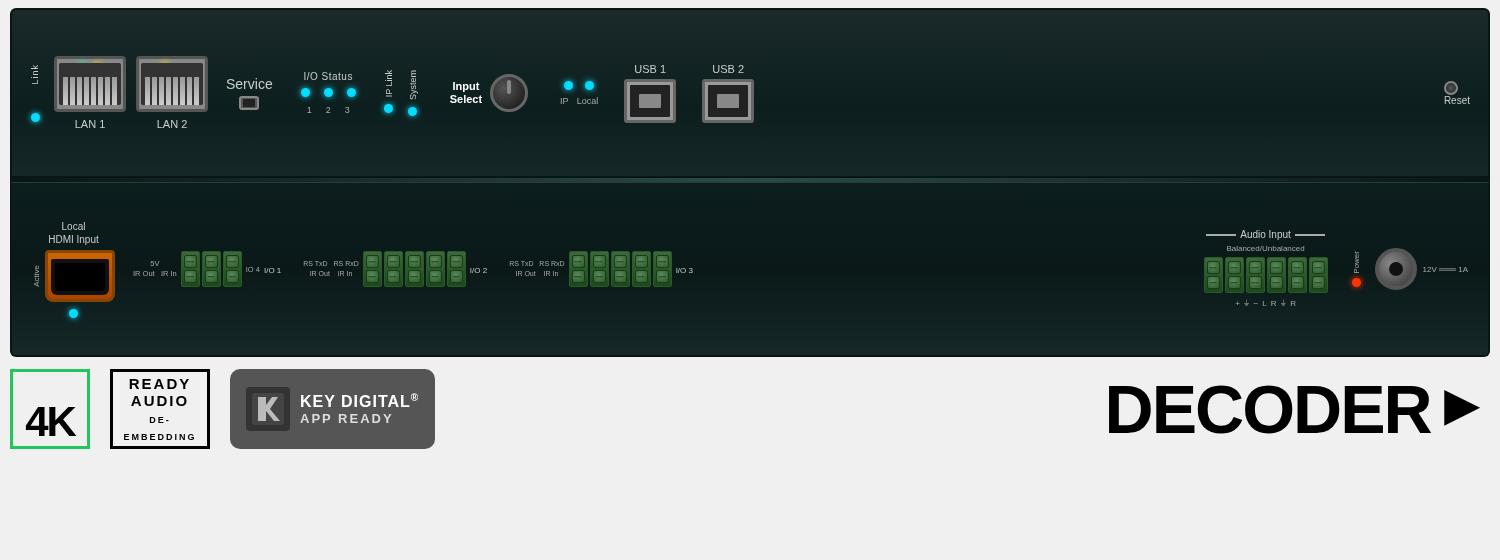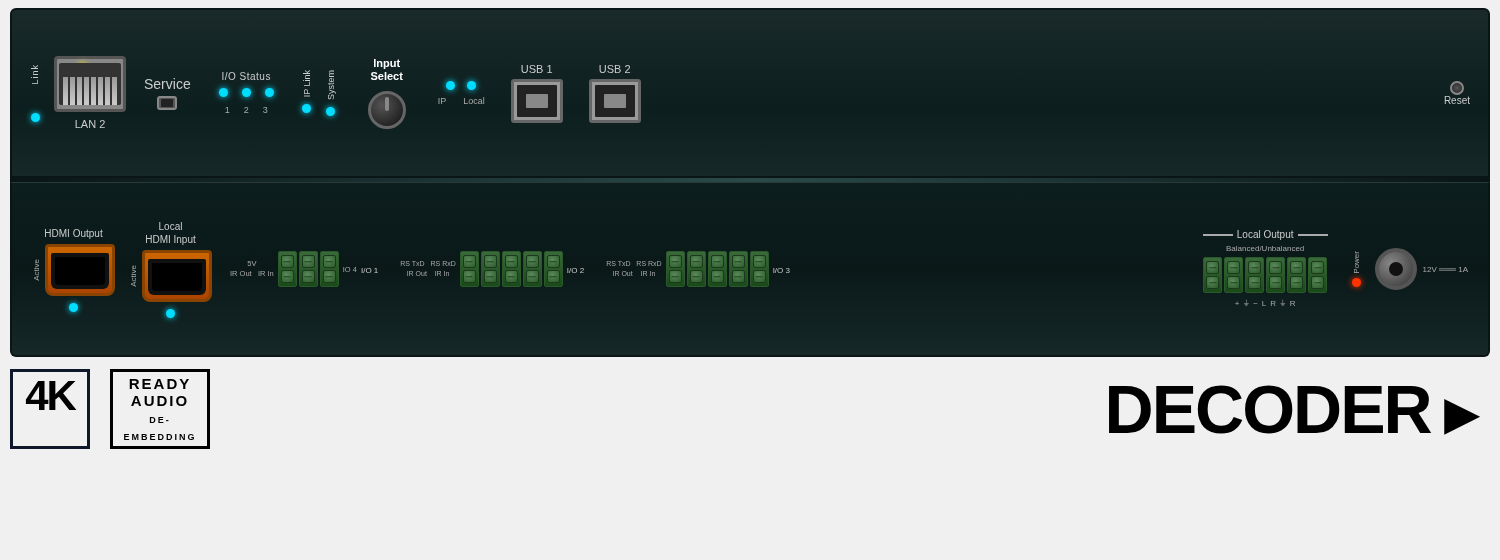--- a/index.html
+++ b/index.html
@@ -173,21 +173,21 @@
     .vert-text {
       color: #ccc;
       font-size: 9px;
       writing-mode: vertical-rl;
       transform: rotate(180deg);
     }
 
     
     .input-select-group {
       display: flex;
-      flex-direction: column;
+      flex-direction: row;
       align-items: center;
       gap: 8px;
       margin: 0 14px;
     }
     .input-select-label { color: #fff; font-size: 11px; font-weight: bold; text-align: center; line-height: 1.2; }
     .rotary-knob {
       width: 38px;
       height: 38px;
       border-radius: 50%;
       background: radial-gradient(circle at 35% 35%, #555, #111);
@@ -208,21 +208,21 @@
 
     
     .ip-local-group {
       display: flex;
       flex-direction: column;
       align-items: center;
       gap: 6px;
       margin: 0 8px;
     }
     .ip-local-dots { display: flex; gap: 12px; }
-    .ip-local-labels { display: flex; gap: 17px; align-items: flex-end; }
+    .ip-local-labels { display: flex; gap: 8px; align-items: flex-end; }
     .ip-local-label { color: #aaa; font-size: 9px; }
 
     
     .usb-group {
       display: flex;
       flex-direction: column;
       align-items: center;
       gap: 4px;
       margin: 0 8px;
     }
@@ -253,21 +253,21 @@
       top: 50%;
       left: 50%;
       transform: translate(-50%, -50%);
       border-radius: 1px;
     }
 
     
     .reset-group {
       display: flex;
       flex-direction: column;
-      align-items: center;
+      align-items: flex-start;
       margin-left: auto;
     }
     .reset-label { color: #ccc; font-size: 10px; }
     .reset-btn {
       width: 14px;
       height: 14px;
       border-radius: 50%;
       background: radial-gradient(circle, #555, #222);
       border: 2px solid #888;
     }
@@ -387,23 +387,23 @@
       margin: 12px auto 0;
       display: flex;
       align-items: center;
       gap: 20px;
     }
 
     
     .badge-4k {
       width: 80px;
       height: 80px;
-      border: 3px solid #0f172a;
-      display: flex;
-      align-items: flex-start;
+      border: 3px solid #22c55e;
+      display: flex;
+      align-items: flex-end;
       justify-content: center;
       flex-shrink: 0;
     }
     .badge-4k-text {
       font-size: 42px;
       font-weight: 900;
       color: #000;
       font-family: Arial Black, sans-serif;
       letter-spacing: -2px;
     }
@@ -472,21 +472,21 @@
 
     
     .decoder-text {
       margin-left: auto;
       font-size: 68px;
       font-weight: 900;
       color: #000;
       font-family: Arial Black, sans-serif;
       letter-spacing: -2px;
       display: flex;
-      align-items: flex-end;
+      align-items: flex-start;
     }
     .decoder-arrow {
       font-size: 60px;
       margin-left: 2px;
     }
 
     
     .panel-divider {
       width: 1480px;
       margin: 0 auto;
@@ -532,20 +532,41 @@
 </head>
 <body>
 
 <div class="top-panel">
 
   <div class="link-section">
     <span class="vert-label">Link</span>
     <div class="led-dot cyan"></div>
   </div>
 
+  <div class="lan-group">
+    <div class="lan-port">
+      <div class="lan-leds">
+        <div class="led-dot green"></div>
+        <div class="led-dot yellow"></div>
+      </div>
+      <div class="lan-port-inner">
+        <div class="lan-pins">
+          <div class="lan-pin"></div>
+            <div class="lan-pin"></div>
+            <div class="lan-pin"></div>
+          <div class="lan-pin"></div>
+            <div class="lan-pin"></div>
+            <div class="lan-pin"></div>
+          <div class="lan-pin"></div>
+            <div class="lan-pin"></div>
+        </div>
+      </div>
+    </div>
+    <span class="lan-label">LAN 1</span>
+  </div>
 
   <div class="lan-group">
     <div class="lan-port">
       <div class="lan-leds">
         <div class="led-dot yellow"></div>
         <div class="led-dot off"></div>
       </div>
       <div class="lan-port-inner">
         <div class="lan-pins">
           <div class="lan-pin"></div>
@@ -630,30 +651,20 @@
     <div class="reset-btn"></div>
     <span class="reset-label">Reset</span>
   </div>
 
 </div>
 
 <div class="panel-divider"></div>
 
 <div class="bottom-panel">
 
-  <div class="hdmi-group">
-    <span class="hdmi-label">HDMI Output</span>
-    <div style="display:flex;align-items:center;gap:4px;">
-      <span class="active-label">Active</span>
-      <div class="hdmi-port">
-        <div class="hdmi-port-inner"></div>
-      </div>
-    </div>
-    <div class="led-dot cyan" style="margin-top:3px;"></div>
-  </div>
 
   <div class="hdmi-group">
     <span class="hdmi-label">Local<br>HDMI Input</span>
     <div style="display:flex;align-items:center;gap:4px;">
       <span class="active-label">Active</span>
       <div class="hdmi-port">
         <div class="hdmi-port-inner"></div>
       </div>
     </div>
     <div class="led-dot cyan" style="margin-top:3px;"></div>
@@ -731,21 +742,21 @@
       </div>
     </div>
     <span class="terminal-label">I/O 3</span>
   </div>
 
   <div class="spacer"></div>
 
   <div class="audio-group">
     <div class="audio-label-row">
       <div class="audio-line"></div>
-      <span class="audio-label">Local Output</span>
+      <span class="audio-label">Audio Input</span>
       <div class="audio-line"></div>
     </div>
     <span class="audio-sub-label">Balanced/Unbalanced</span>
     <div class="audio-terminal t-row">
       <div class="t-block">
         <div class="t-screw"></div>
         <div class="t-screw"></div>
       </div>
       <div class="t-block">
         <div class="t-screw"></div>
@@ -798,19 +809,31 @@
   </div>
 
   <div class="badge-hdmi">
     <div class="badge-hdmi-text">
       <span>READY</span><br>
       <span>AUDIO</span><br>
       <span style="font-size:9px;">DE-EMBEDDING</span>
     </div>
   </div>
 
+  <div class="badge-kd">
+    <div class="kd-icon">
+      <svg width="32" height="32" viewBox="0 0 32 32">
+        <rect width="32" height="32" rx="3" fill="#444"></rect>
+        <path d="M6 4 L6 28 L14 28 L14 18 L22 28 L28 28 L18 16 L26 4 L20 4 L14 12 L14 4 Z" fill="#bbb"></path>
+      </svg>
+    </div>
+    <div class="kd-text">
+      <span class="kd-line1">KEY DIGITAL<sup class="kd-super">®</sup></span>
+      <span class="kd-line2">APP READY</span>
+    </div>
+  </div>
 
   <div class="decoder-text">
     <span>DECODER</span>
     <span class="decoder-arrow">►</span>
   </div>
 
 </div>
 
 </body></html>

